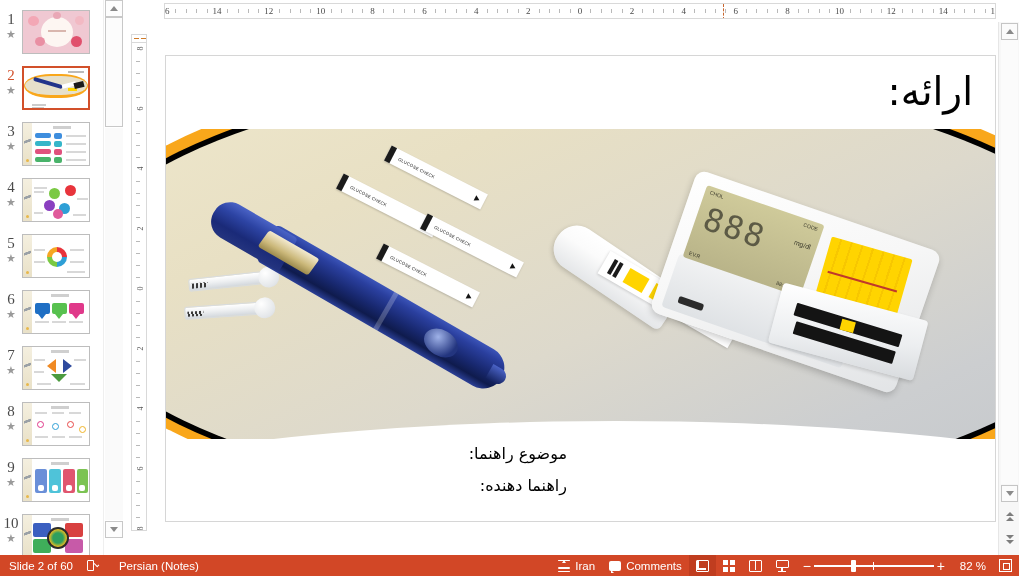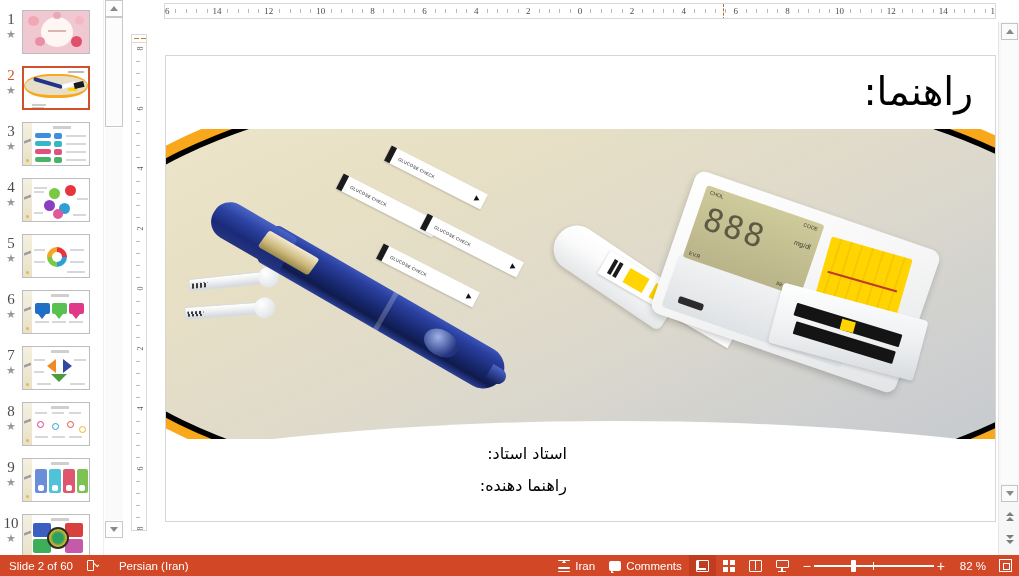--- a/index.html
+++ b/index.html
@@ -798,21 +798,21 @@
       <div class="vtick" style="top: 446px;"></div>
       <div class="vtick" style="top: 458px;"></div>
       <div class="vtick" style="top: 470px;"></div>
       <div class="vtick" style="top: 482px;"></div>
       <div class="vlabel" style="top: 489px;">8</div>
     </div>
 
   <div id="canvas-area">
     <div id="slide">
 
-      <div id="slide-title">راهنما:</div>
+      <div id="slide-title">ارائه:</div>
 
       <div id="slide-picture">
         <div class="pic-ellipse" id="pic-orange"></div>
         <div class="pic-ellipse" id="pic-black"></div>
         <div class="pic-ellipse" id="pic-inner"></div>
 
         <div class="lancet" style="left:22px;top:150px;transform:rotate(-6deg);">
           <div class="lancet-tube">
             <div class="lancet-needle"></div>
           </div>
@@ -890,21 +890,21 @@
           <div id="meter-lid">
             <div class="meter-black-bar" style="left:18px;top:18px;width:110px;transform:rotate(2deg);"></div>
             <div class="meter-black-bar" style="left:22px;top:36px;width:104px;transform:rotate(2deg);"></div>
             <div style="position:absolute;left:66px;top:20px;width:14px;height:11px;background:#ffd400;"></div>
           </div>
         </div>
 
         <div id="pic-white-bottom"></div>
       </div>
 
-      <div class="slide-sub" id="sub1">استاد استاد:</div>
+      <div class="slide-sub" id="sub1">موضوع راهنما:</div>
       <div class="slide-sub" id="sub2">راهنما دهنده:</div>
 
     </div>
   </div>
 
   <div id="vscroll">
     <div class="vsb-btn" id="vsb-up">
       <div class="sb-arrow up"></div>
     </div>
     <div id="vsb-track"></div>
@@ -926,21 +926,21 @@
   </div>
 
   <div id="statusbar">
     <div class="sb-item" id="sb-slidecount">Slide 2 of 60</div>
     <div class="sb-item">
       <span class="icon-langcheck">
           <i></i>
           <b></b>
         </span>
     </div>
-    <div class="sb-item" id="sb-lang">Persian (Iran)</div>
+    <div class="sb-item" id="sb-lang">Persian (Notes)</div>
 
     <div class="sb-spacer"></div>
 
     <div class="sb-item">
       <span class="sb-ico icon-notes">
           <s></s>
           <b></b>
           <b></b>
           <b></b>
         </span>

